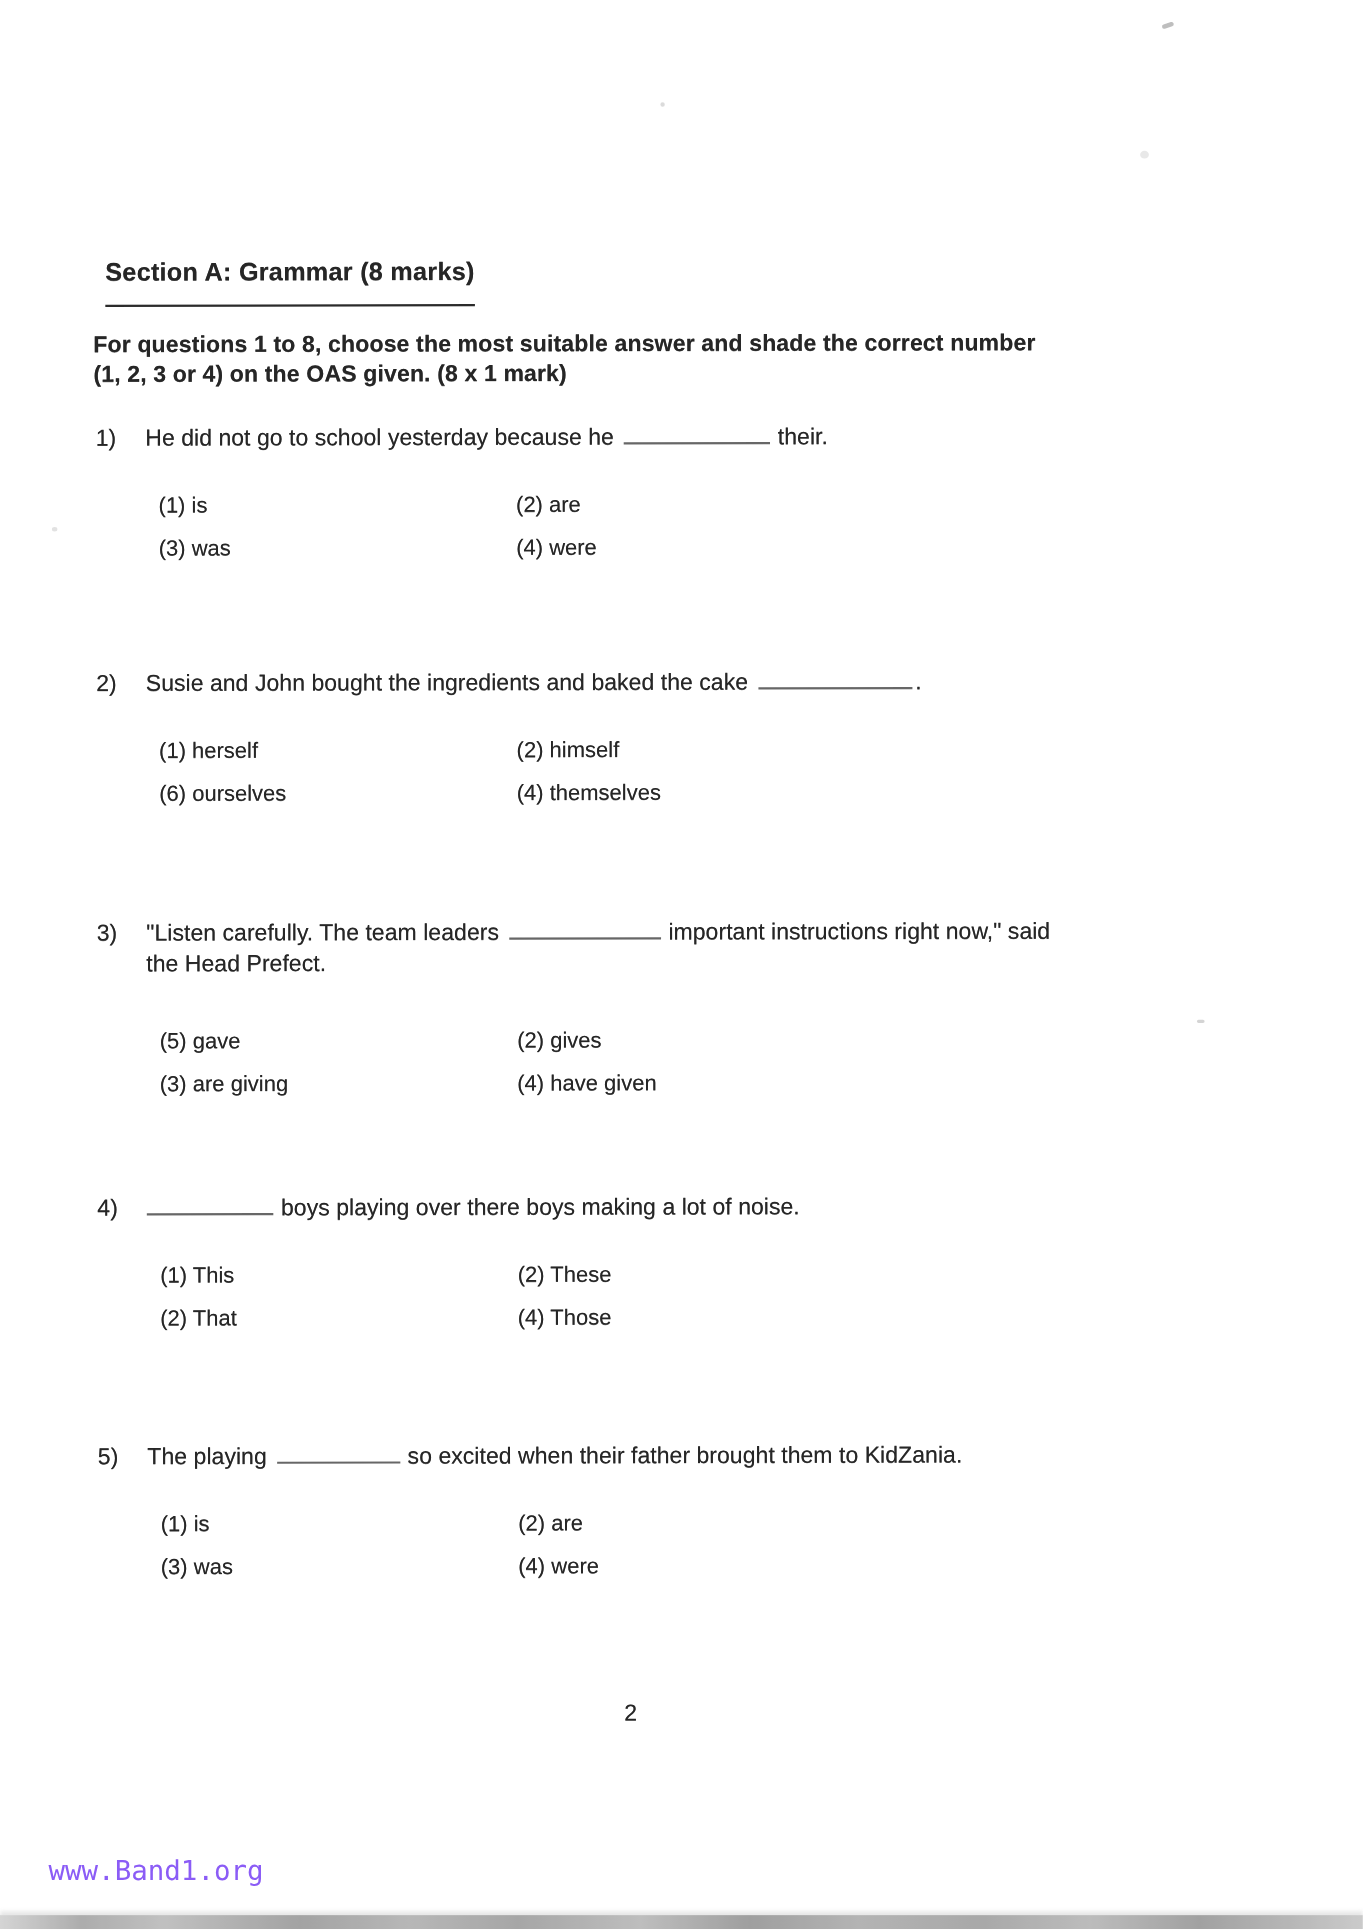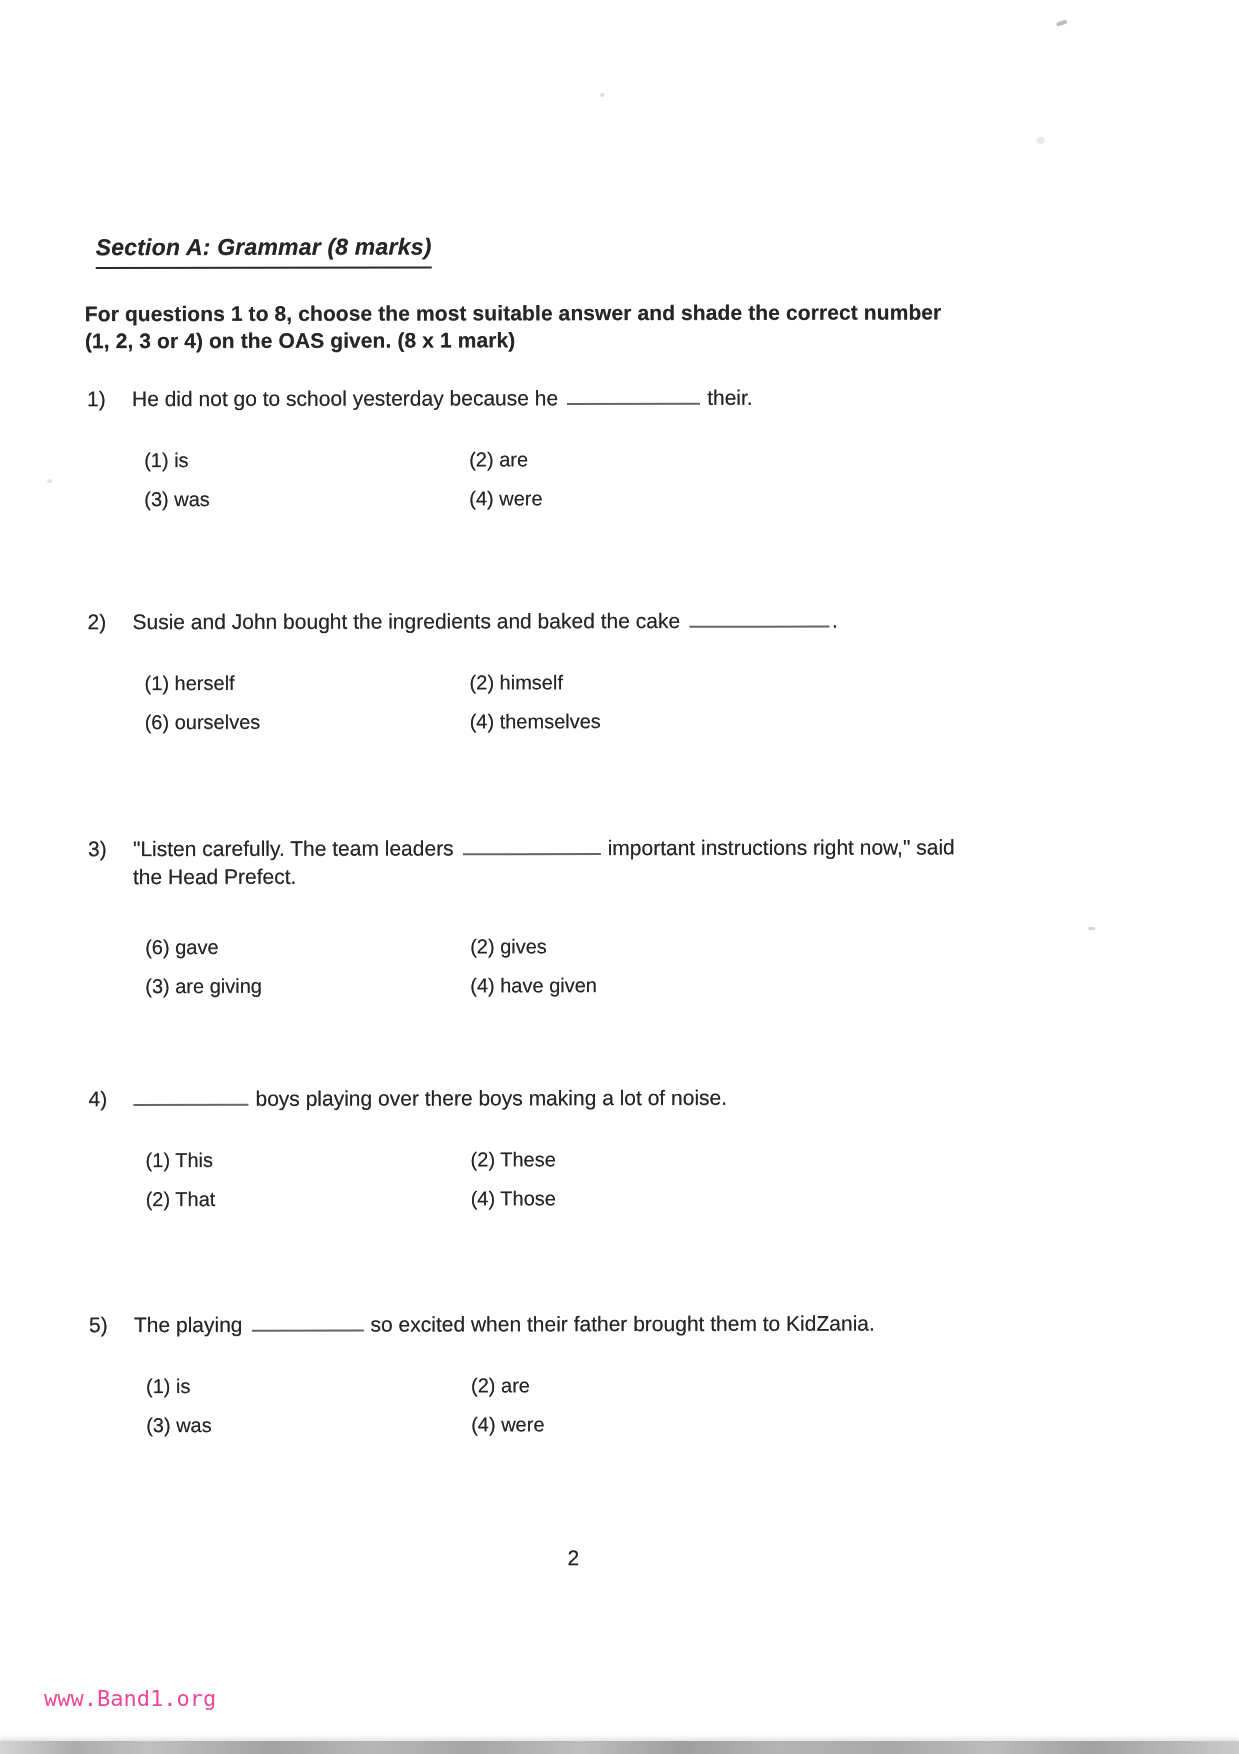--- a/index.html
+++ b/index.html
@@ -17,23 +17,22 @@
     transform-origin:50% 50%;
   }
   .scan-text{
     color:#262626;
     text-shadow:0 0.3px 0.6px rgba(10,10,10,.55);
   }
   .heading{
     position:absolute;left:97px;top:233px;
     font-size:23px;font-weight:bold;
     border-bottom:2px solid #2b2b2b;
-    padding-bottom:6px;
+    padding-bottom:16px;
     letter-spacing:.2px;
-    font-style:italic;
   }
   .instructions{
     position:absolute;left:86px;top:299px;
     font-size:21px;font-weight:bold;
     line-height:27px;letter-spacing:.1px;
     width:1050px;
   }
   .question{
     position:absolute;left:88px;width:1120px;
   }
@@ -58,21 +57,21 @@
     font-size:20px;line-height:24px;
   }
   .q3-opts{margin-top:44px;}
   .page-number{
     position:absolute;left:552px;top:1546px;
     font-size:21px;width:40px;text-align:center;
   }
   .watermark{
     position:absolute;left:44px;top:1684px;
     font-family:"DejaVu Sans Mono", monospace;
-    font-size:22px;color:#ec4899;
+    font-size:25px;color:#8b5cf6;
     background:#fff;padding:2px 8px 2px 0;
   }
   .scan-band{
     position:absolute;left:0;right:0;bottom:0;height:13px;
     background:linear-gradient(90deg,
       #cccccc 0%,#9b9b9b 6%,#b3b3b3 12%,#8f8f8f 22%,#a8a8a8 30%,
       #939393 38%,#b0b0b0 47%,#8a8a8a 55%,#a4a4a4 63%,#969696 72%,
       #aeaeae 80%,#8d8d8d 88%,#a9a9a9 95%,#c0c0c0 100%);
     opacity:.82;
     box-shadow:0 -3px 4px rgba(160,160,160,.35);
@@ -119,21 +118,21 @@
       <span>(4) themselves</span>
     </div>
   </div>
 
   <div class="question" style="top:834px">
     <div class="q-line scan-text">
       <span class="q-num">3)</span><span>"Listen carefully. The team leaders</span><span class="blank b-q3"></span><span>important instructions right now," said</span>
     </div>
     <div class="q-line2 scan-text">the Head Prefect.</div>
     <div class="options q3-opts scan-text">
-      <span>(6) gave</span>
+      <span>(5) gave</span>
       <span>(2) gives</span>
       <span>(3) are giving</span>
       <span>(4) have given</span>
     </div>
   </div>
 
   <div class="question" style="top:1084px">
     <div class="q-line scan-text">
       <span class="q-num">4)</span><span></span><span class="blank b-q4"></span><span>boys playing over there boys making a lot of noise.</span>
     </div>

